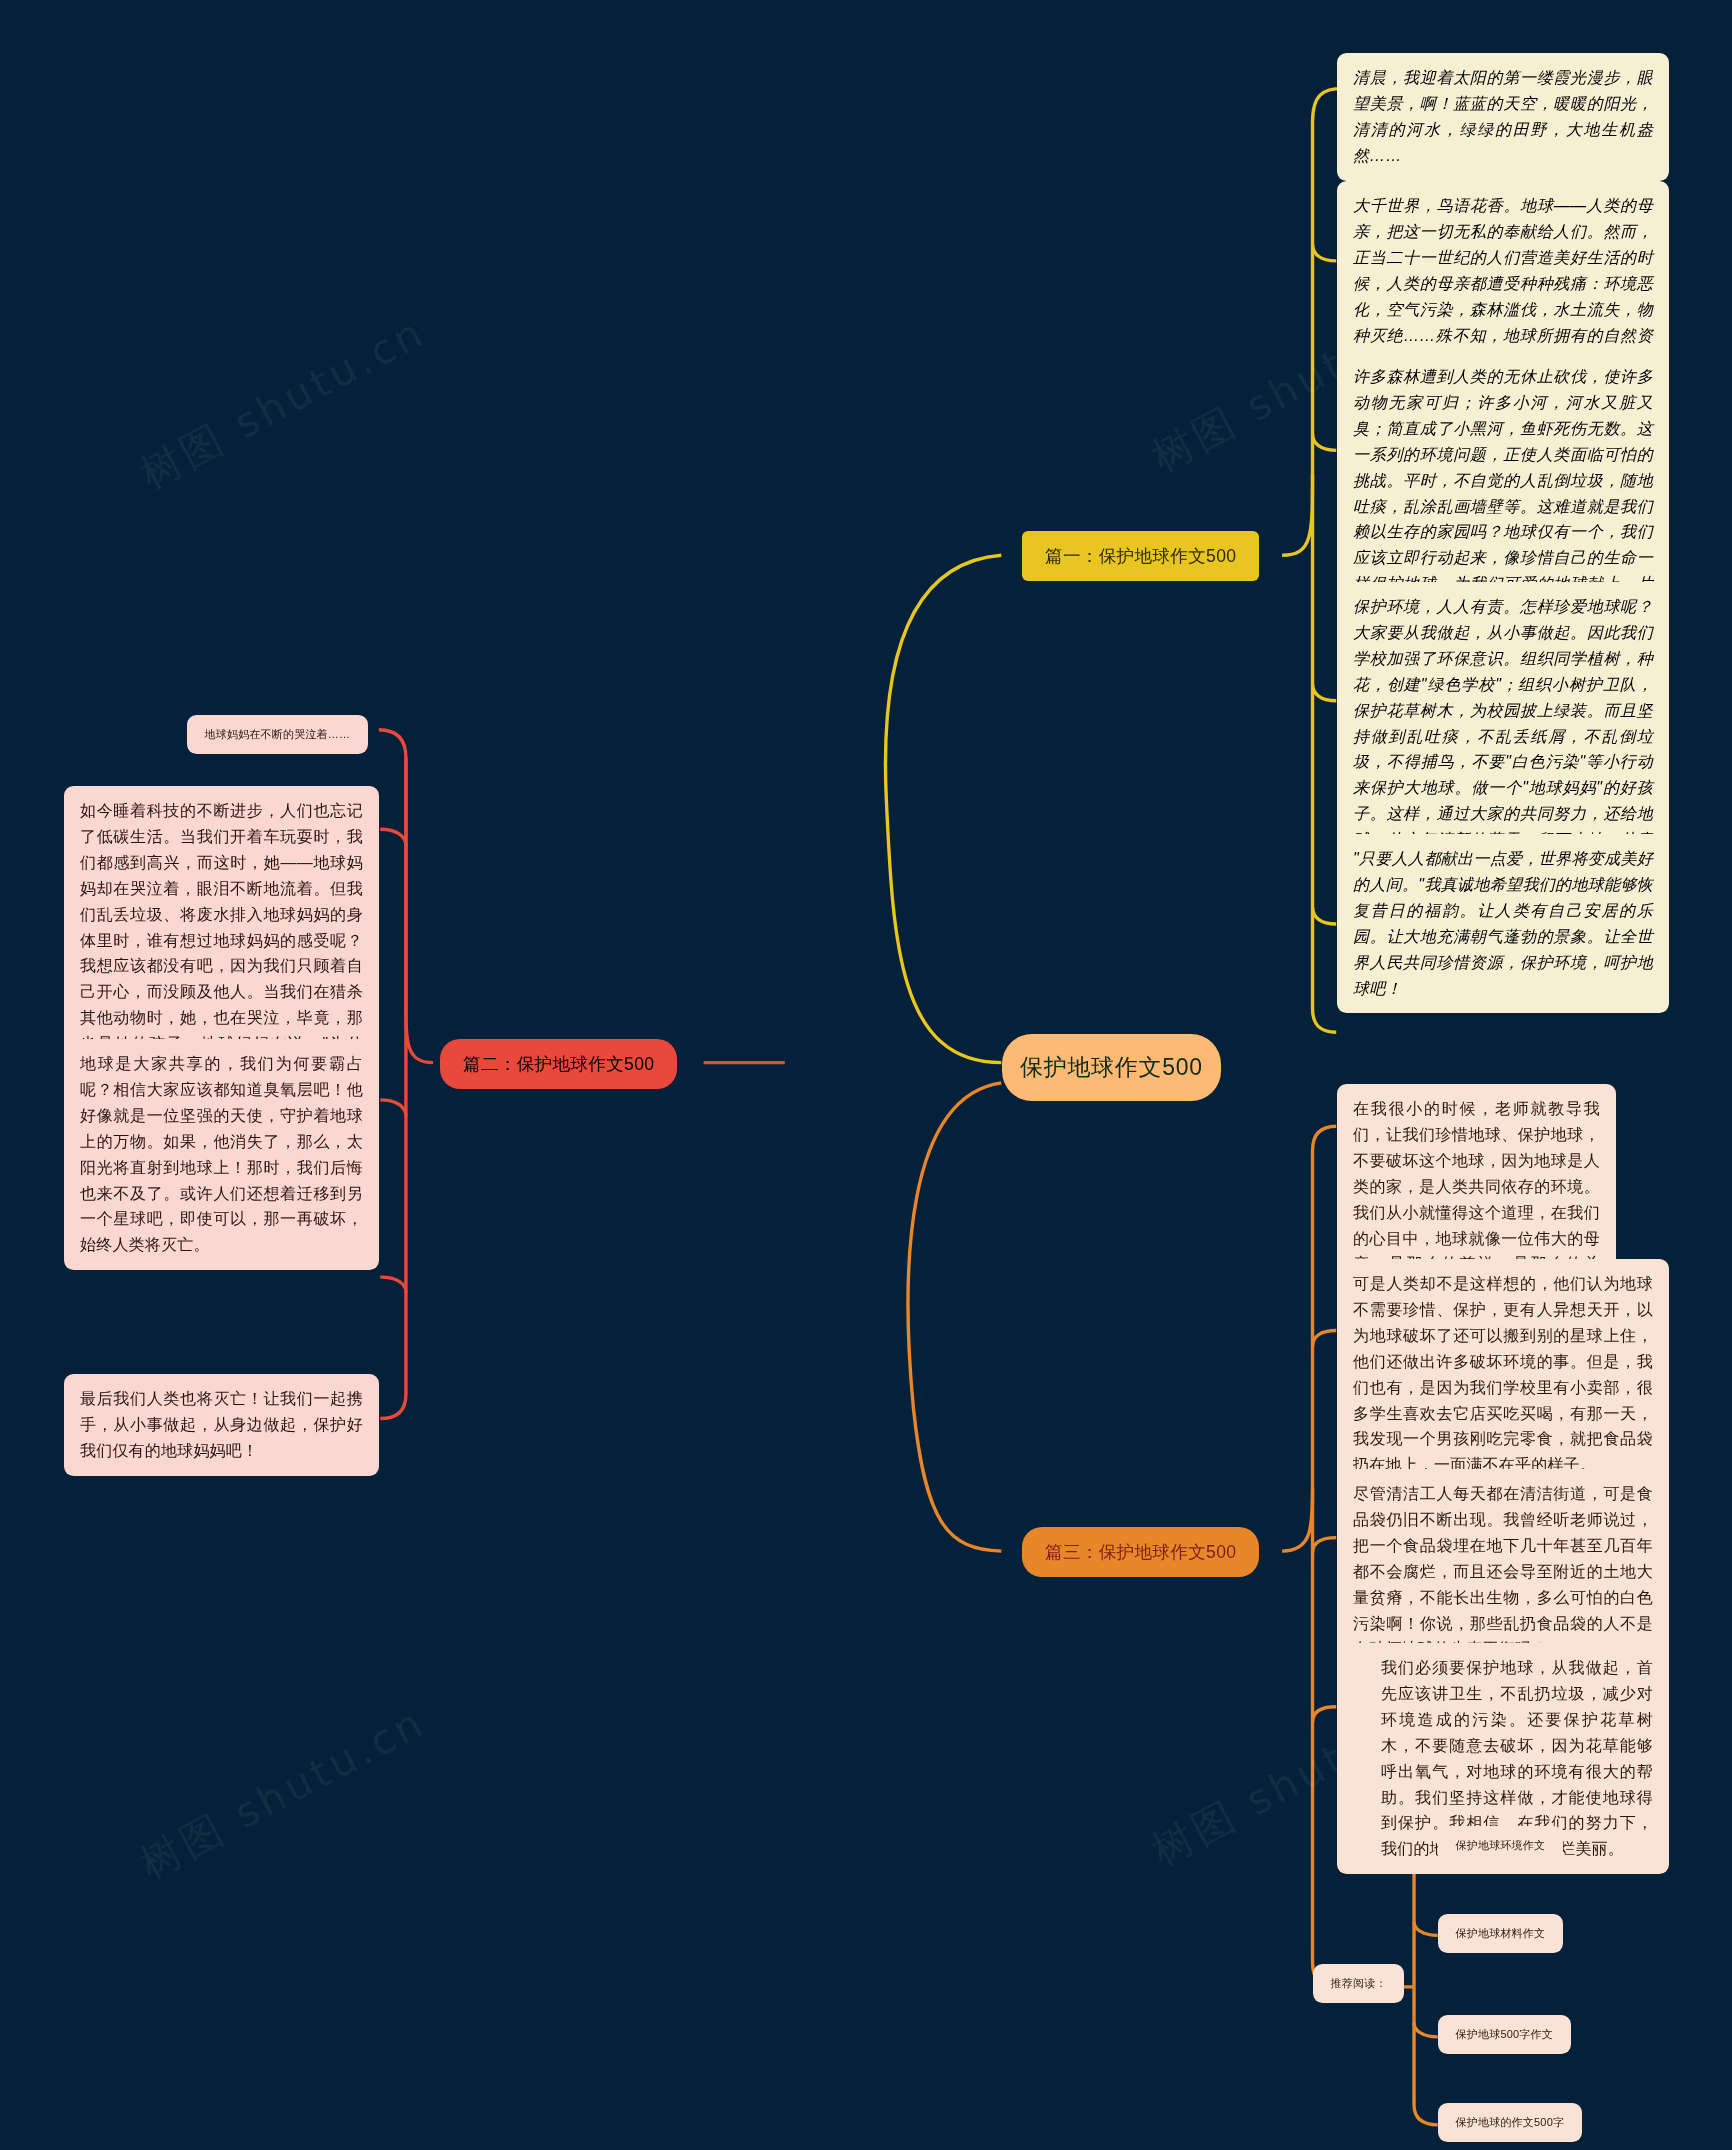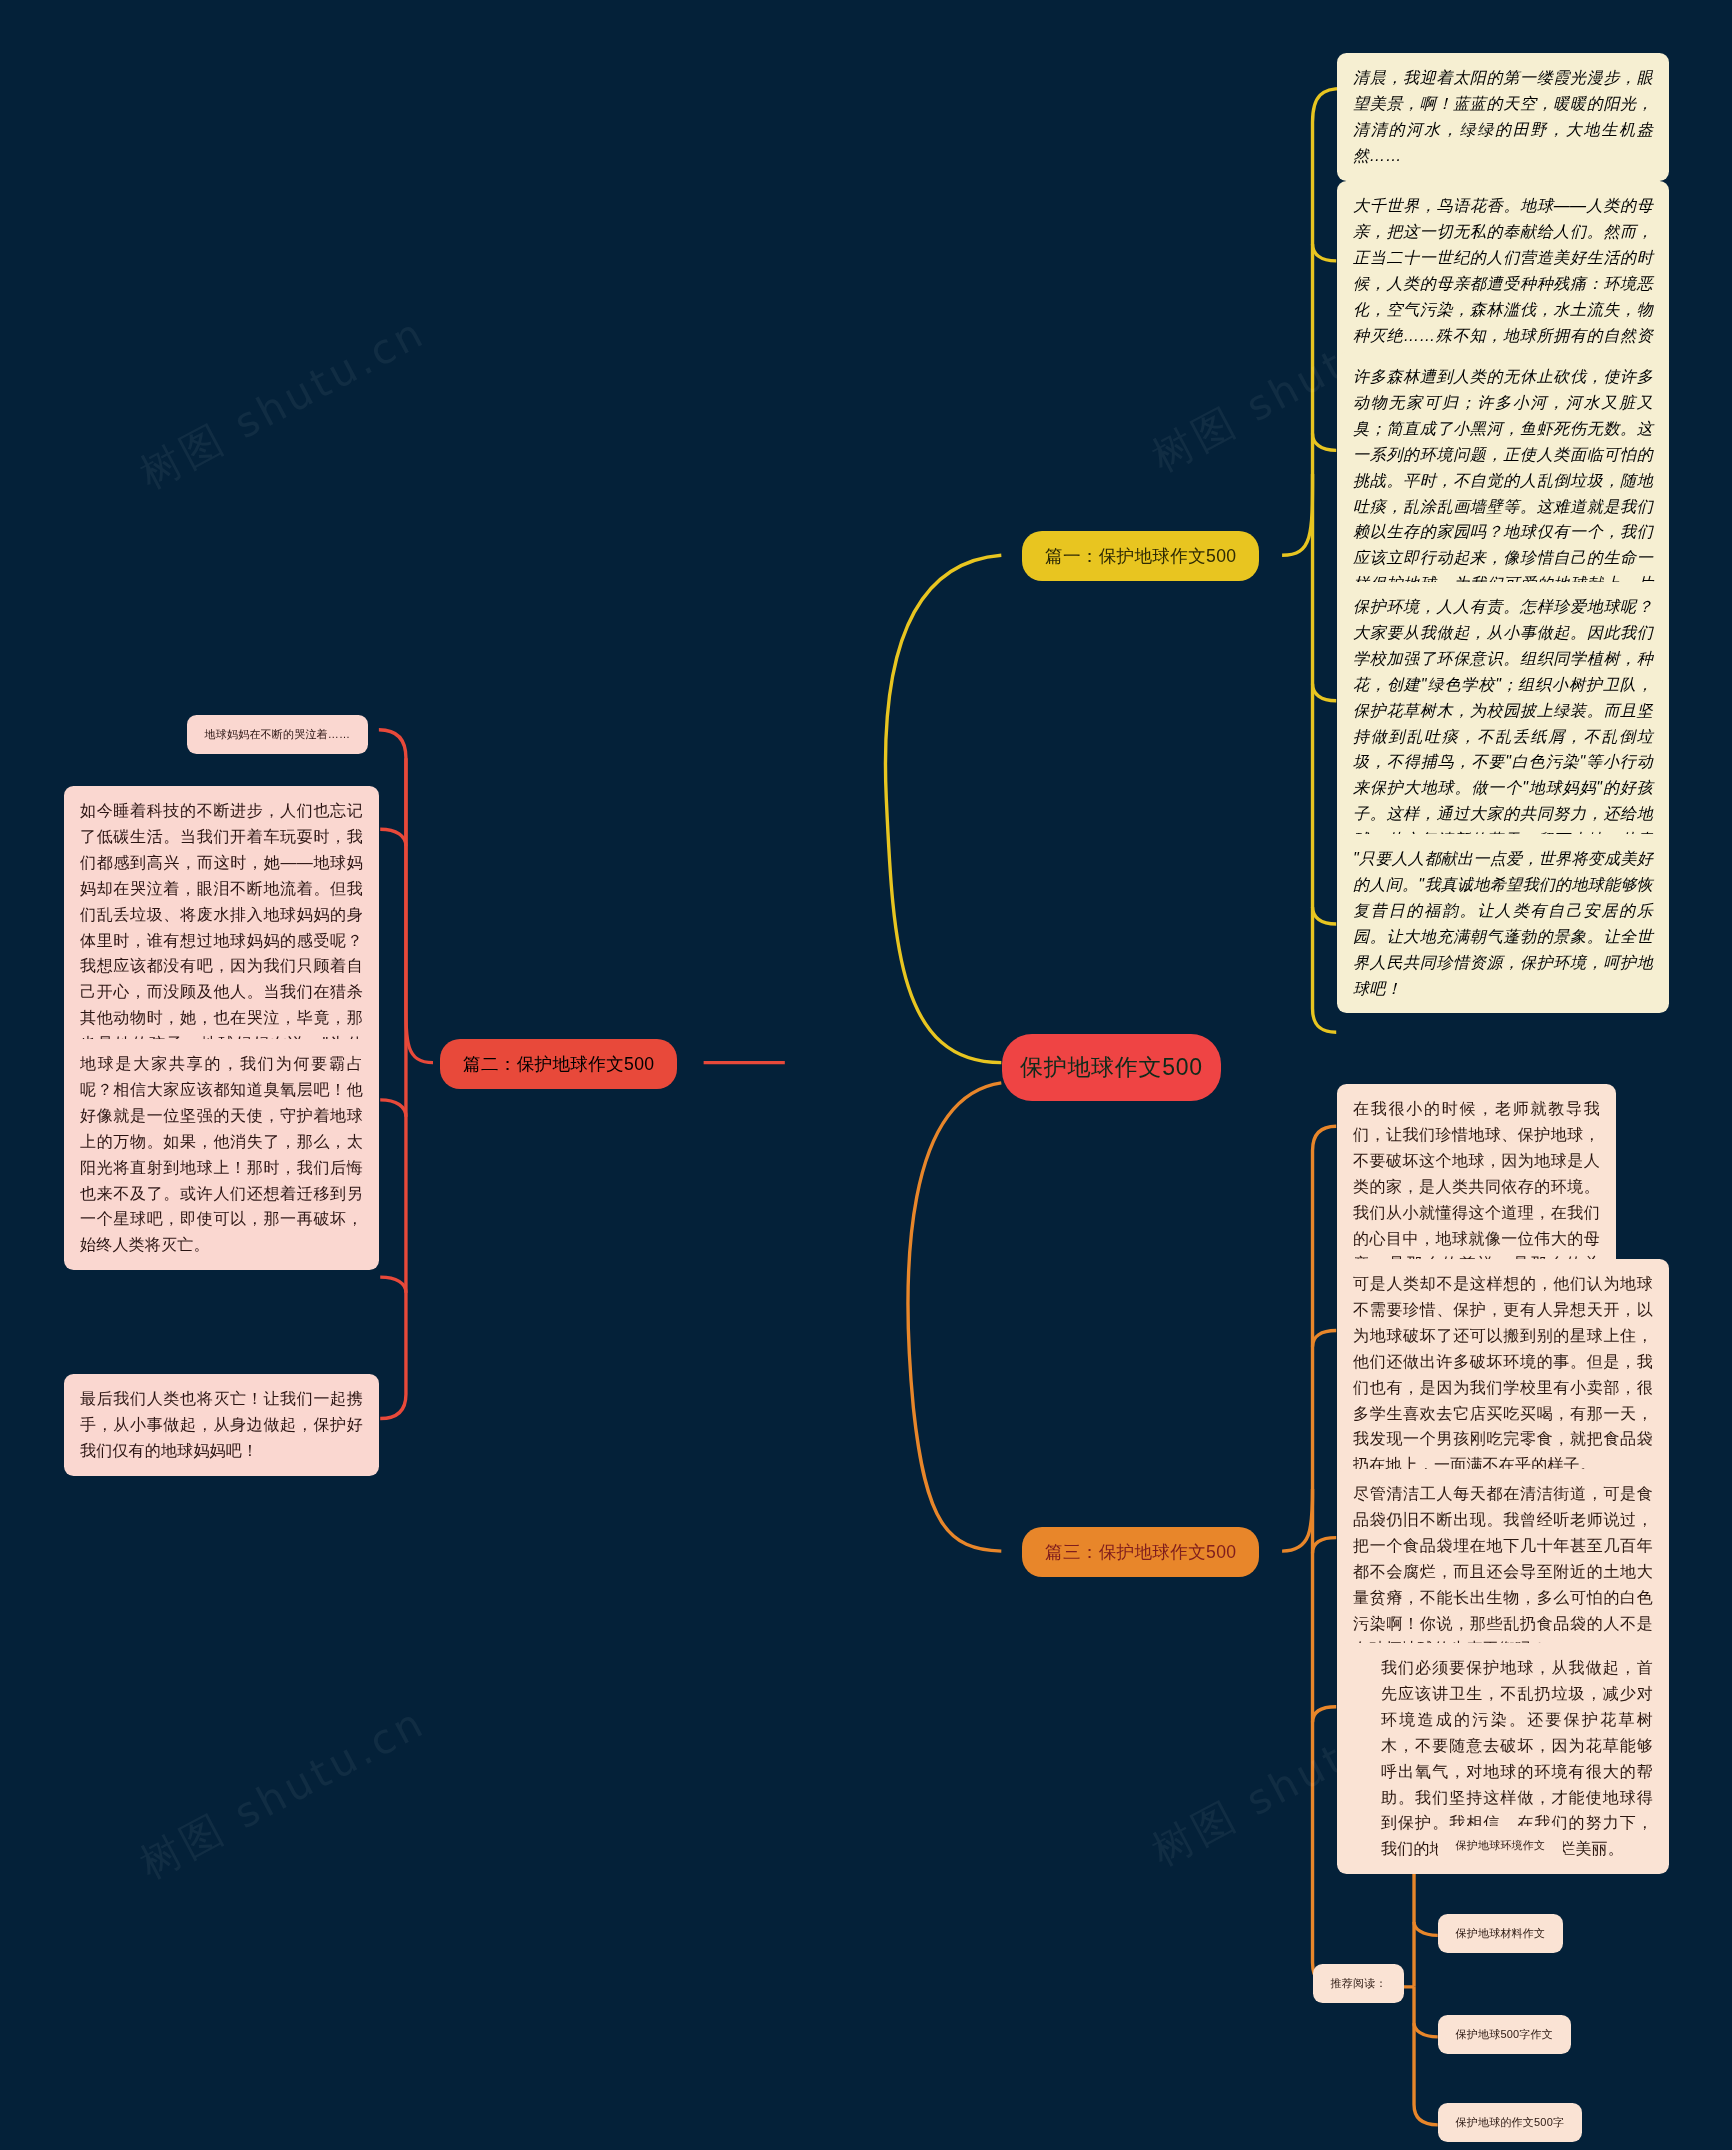--- a/index.html
+++ b/index.html
@@ -37,21 +37,21 @@
     border-radius: 9.5px;
     padding: 12px 16px;
     font-size: 16px;
     line-height: 1.62;
     letter-spacing: 0.2px;
     text-align: justify;
     word-break: break-all;
   }
   
   .root {
-    background: #ef4444;
+    background: #fdba74;
     color: #0e2a1a;
     border-radius: 30px;
     font-size: 23px;
     padding: 15px 18px;
     text-align: center;
     white-space: nowrap;
     letter-spacing: 0.7px;
   }
   
   .pill {
@@ -110,21 +110,21 @@
     <path d="M2090,2990 C2090,3000 2102,3010 2125,3010" fill="none" stroke="#E8862A" stroke-width="5"></path>
   </svg>
 
   <div class="watermark" style="left:125px; top:376px; transform:rotate(-28deg);">树图 shutu.cn</div>
   <div class="watermark" style="left:1137px; top:359px; transform:rotate(-28deg);">树图 shutu.cn</div>
   <div class="watermark" style="left:125px; top:1766px; transform:rotate(-28deg);">树图 shutu.cn</div>
   <div class="watermark" style="left:1137px; top:1753px; transform:rotate(-28deg);">树图 shutu.cn</div>
 
   <div class="node root" style="left:1002px; top:1034px;">保护地球作文500</div>
 
-  <div class="node pill pill-yellow" style="left:1022px; top:531px;">篇一：保护地球作文500</div>
+  <div class="node pill pill-yellow" style="left:1022px; top:531px;border-radius:6px;">篇一：保护地球作文500</div>
   <div class="node pill pill-red" style="left:440px; top:1039px;">篇二：保护地球作文500</div>
   <div class="node pill pill-orange" style="left:1022px; top:1527px;">篇三：保护地球作文500</div>
 
   <div class="node leaf-yellow" style="left:1337px; top:53px; width:332px;">清晨，我迎着太阳的第一缕霞光漫步，眼望美景，啊！蓝蓝的天空，暖暖的阳光，清清的河水，绿绿的田野，大地生机盎然……</div>
   <div class="node leaf-yellow" style="left:1337px; top:181px; width:332px;">大千世界，鸟语花香。地球——人类的母亲，把这一切无私的奉献给人们。然而，正当二十一世纪的人们营造美好生活的时候，人类的母亲都遭受种种残痛：环境恶化，空气污染，森林滥伐，水土流失，物种灭绝……殊不知，地球所拥有的自然资源是有限的。</div>
   <div class="node leaf-yellow" style="left:1337px; top:352px; width:332px;">许多森林遭到人类的无休止砍伐，使许多动物无家可归；许多小河，河水又脏又臭；简直成了小黑河，鱼虾死伤无数。这一系列的环境问题，正使人类面临可怕的挑战。平时，不自觉的人乱倒垃圾，随地吐痰，乱涂乱画墙壁等。这难道就是我们赖以生存的家园吗？地球仅有一个，我们应该立即行动起来，像珍惜自己的生命一样保护地球，为我们可爱的地球献上一片自己的爱心吧！</div>
   <div class="node leaf-yellow" style="left:1337px; top:582px; width:332px;">保护环境，人人有责。怎样珍爱地球呢？大家要从我做起，从小事做起。因此我们学校加强了环保意识。组织同学植树，种花，创建"绿色学校"；组织小树护卫队，保护花草树木，为校园披上绿装。而且坚持做到乱吐痰，不乱丢纸屑，不乱倒垃圾，不得捕鸟，不要"白色污染"等小行动来保护大地球。做一个"地球妈妈"的好孩子。这样，通过大家的共同努力，还给地球一片空气清新的蓝天，留下大地一片青山碧水。</div>
   <div class="node leaf-yellow" style="left:1337px; top:834px; width:332px;">"只要人人都献出一点爱，世界将变成美好的人间。"我真诚地希望我们的地球能够恢复昔日的福韵。让人类有自己安居的乐园。让大地充满朝气蓬勃的景象。让全世界人民共同珍惜资源，保护环境，呵护地球吧！</div>
 
   <div class="node leaf-pink leaf-small" style="left:187px; top:715px;">地球妈妈在不断的哭泣着……</div>

